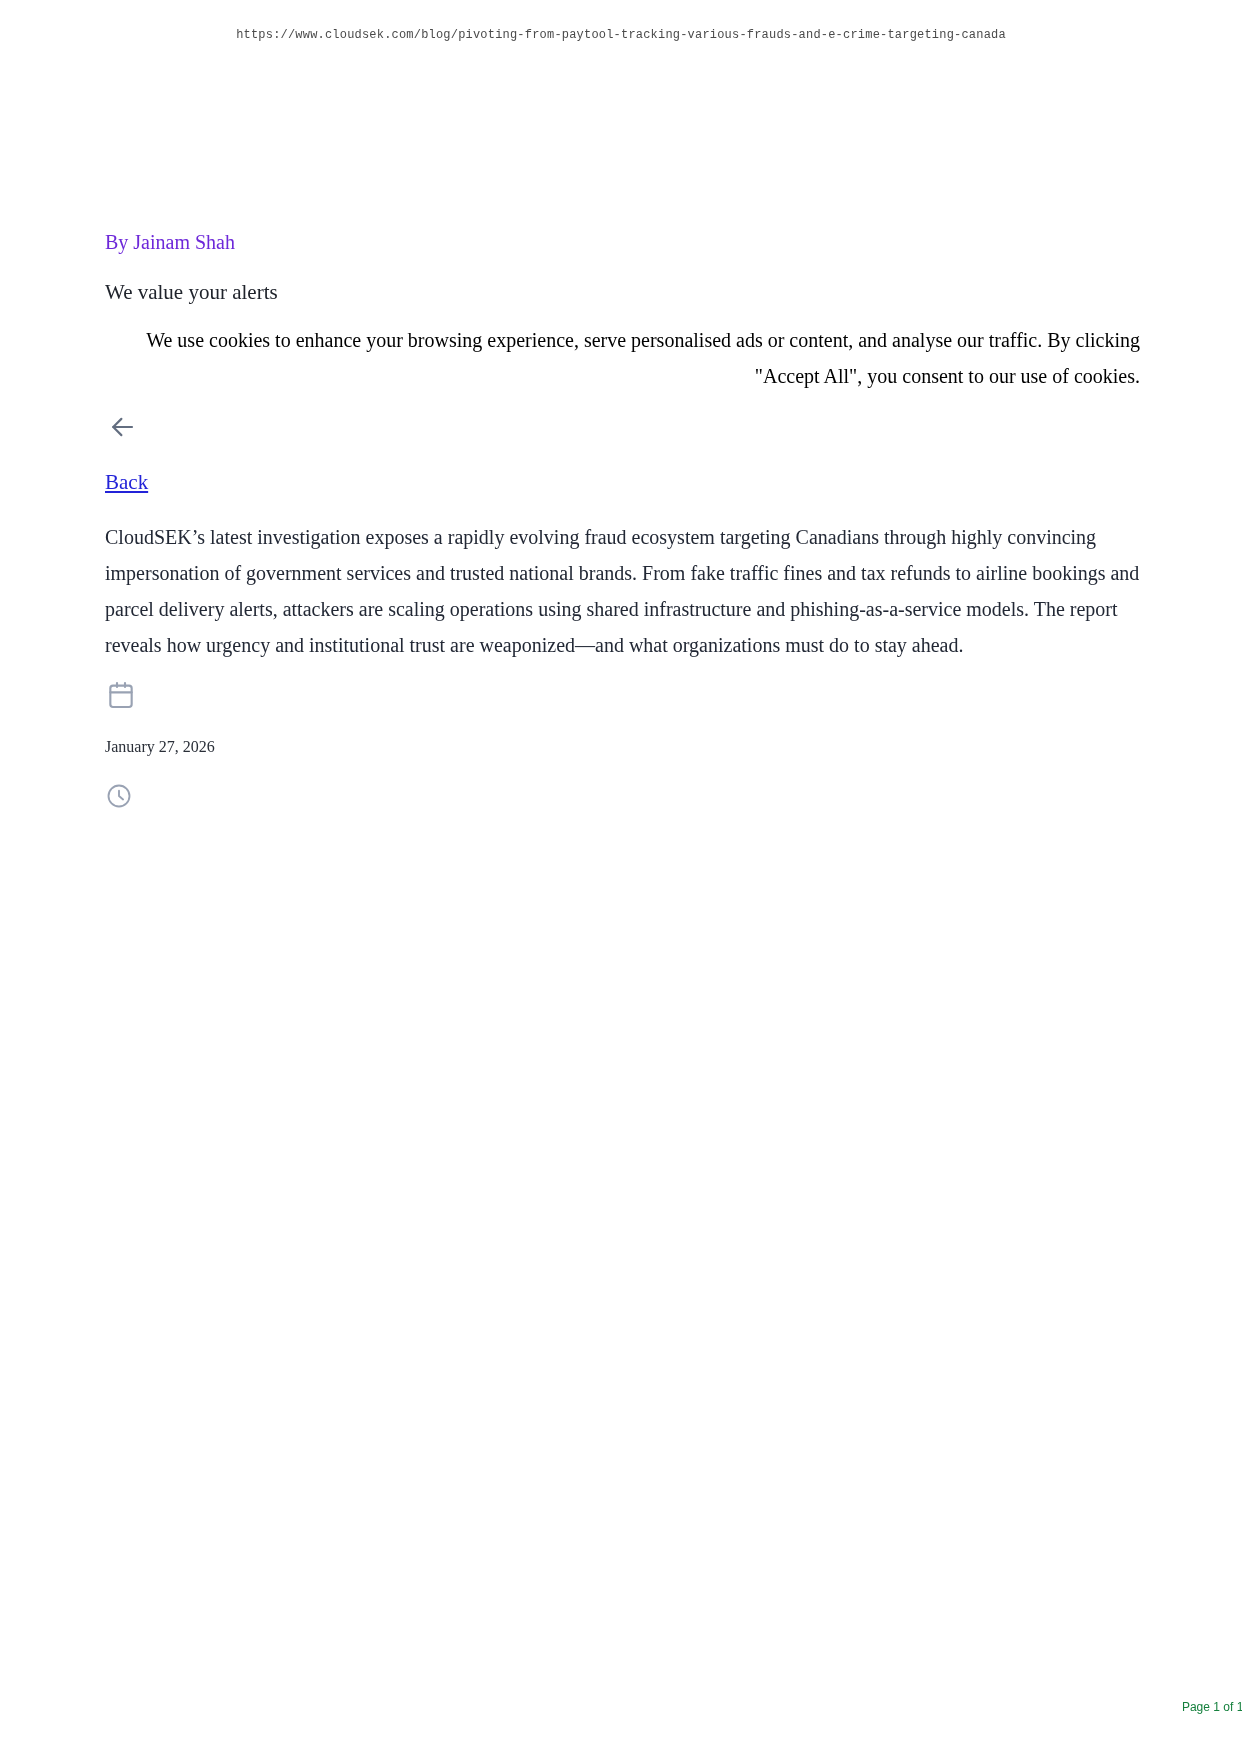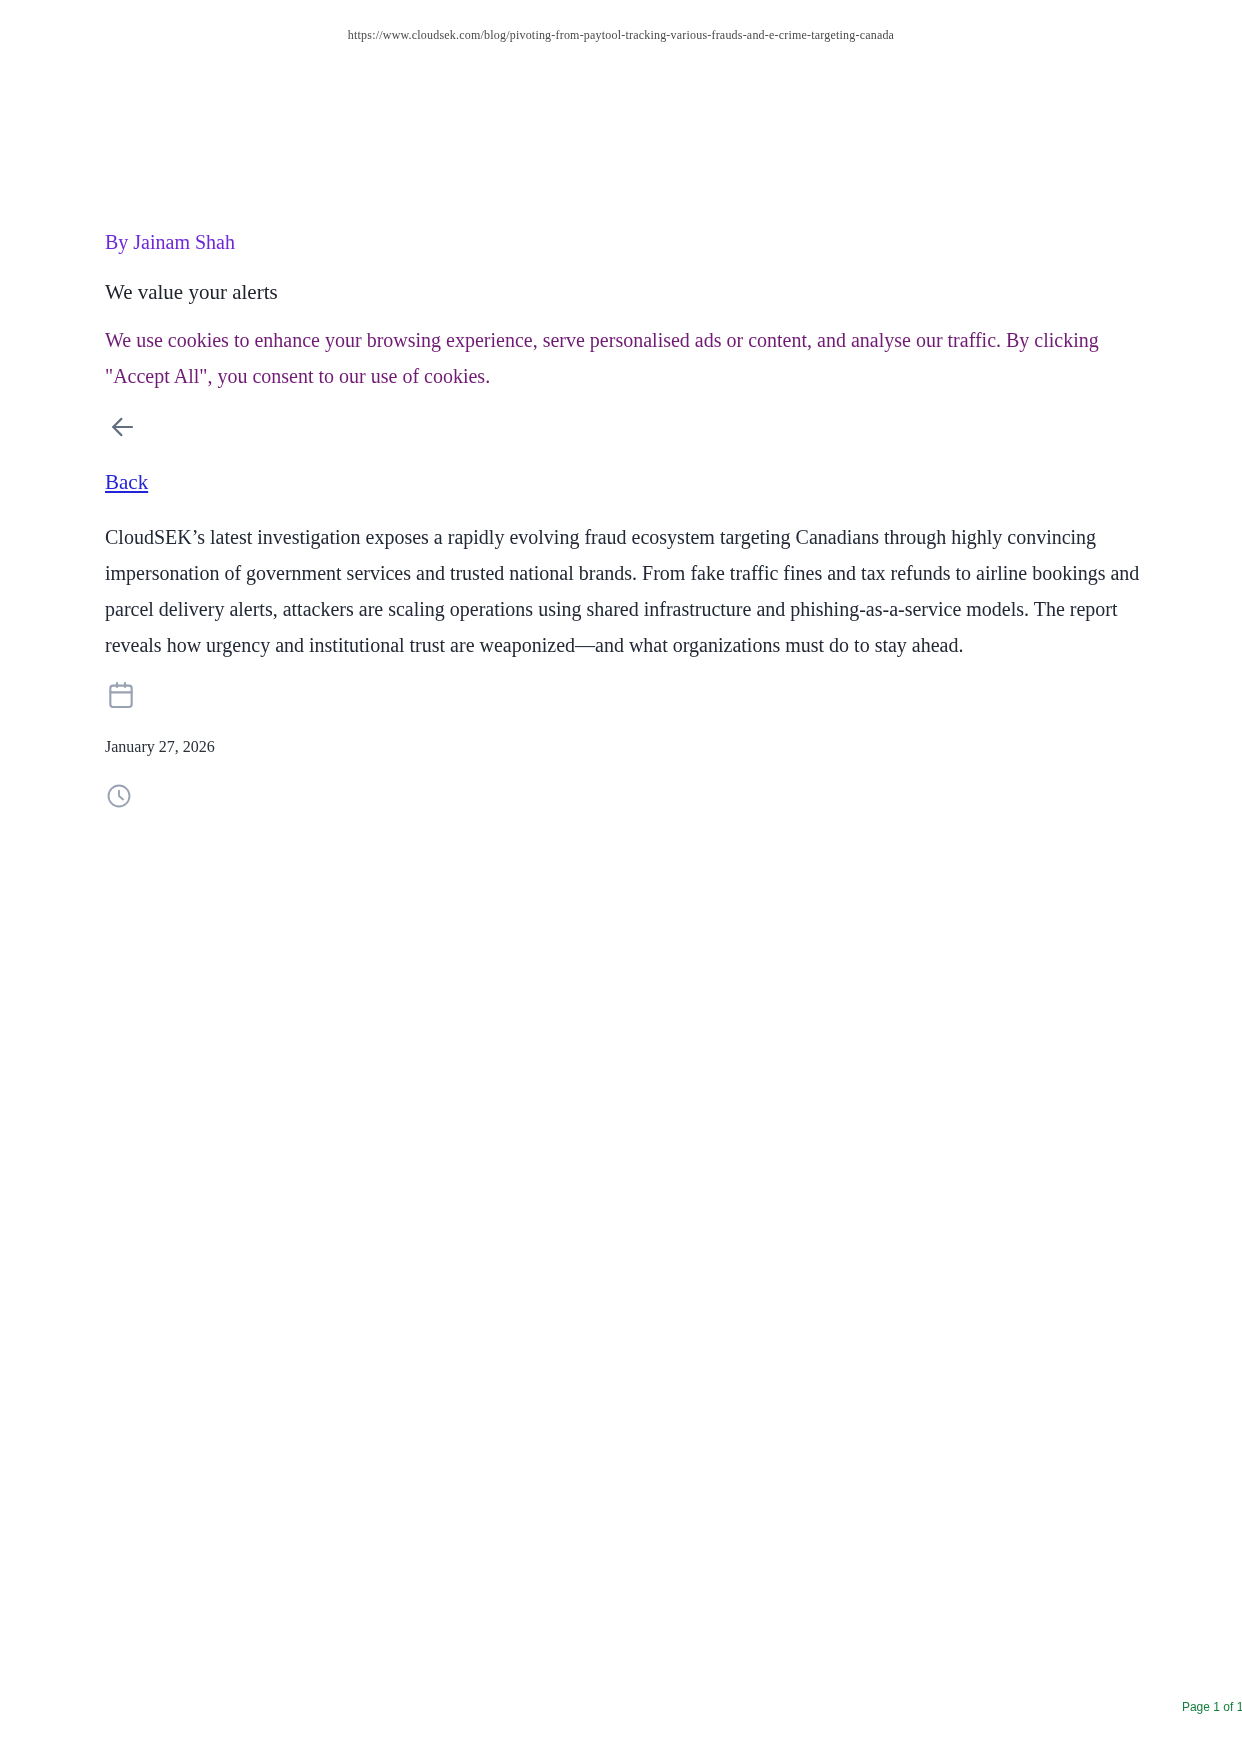--- a/index.html
+++ b/index.html
@@ -12,21 +12,21 @@
     font-family: "Liberation Serif", serif;
     color: #21262f;
     overflow: hidden;
   }
   .print-header {
     position: absolute;
     top: 28px;
     left: 0;
     width: 100%;
     text-align: center;
-    font-family: Liberation Serif, serif;
+    font-family: Liberation Mono, monospace;
     font-size: 12px;
     letter-spacing: 0.2px;
     color: #4a4a4a;
   }
   .content {
     position: absolute;
     left: 105px;
     top: 195px;
     width: 1035px;
   }
@@ -53,21 +53,22 @@
   .privacy-heading {
     margin-top: 24px;
     font-size: 21px;
     line-height: 1.3;
     color: #20242c;
   }
   .cookie-text {
     margin-top: 16px;
     font-size: 20px;
     line-height: 1.8;
-    color: #701a75;
+    color: #000000;
+    text-align: right;
   }
   .back-arrow {
     margin-top: 18px;
     width: 34px;
     height: 30px;
     display: block;
     cursor: pointer;
   }
   .back-link {
     display: inline-block;

